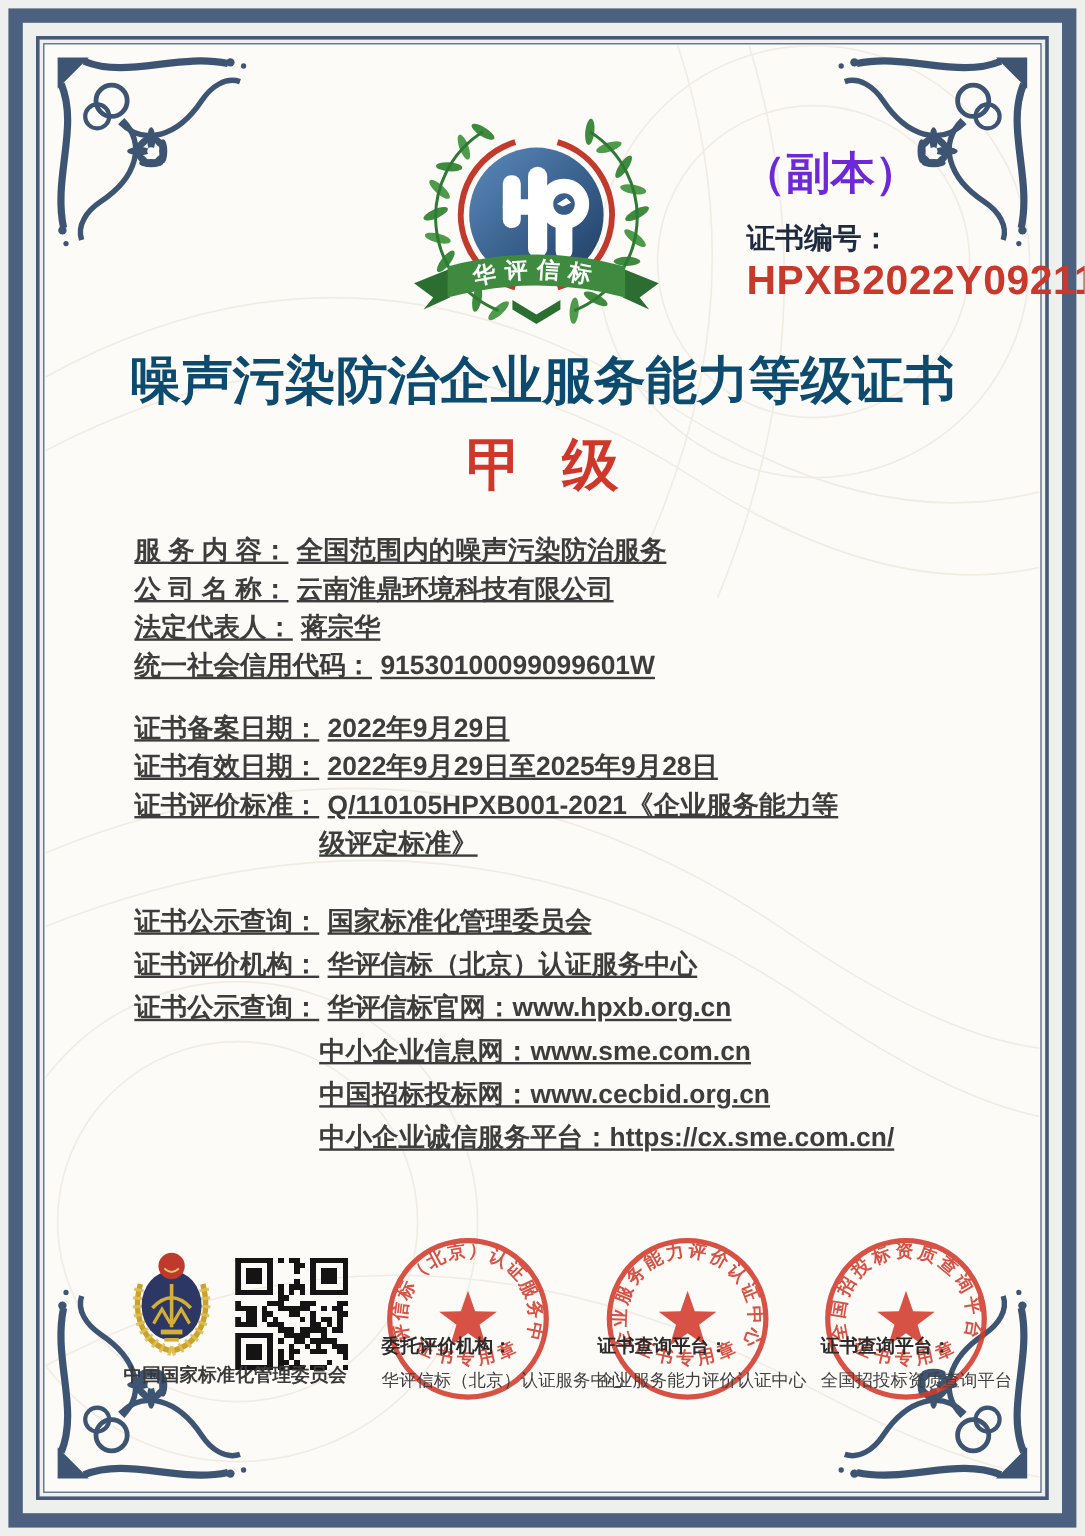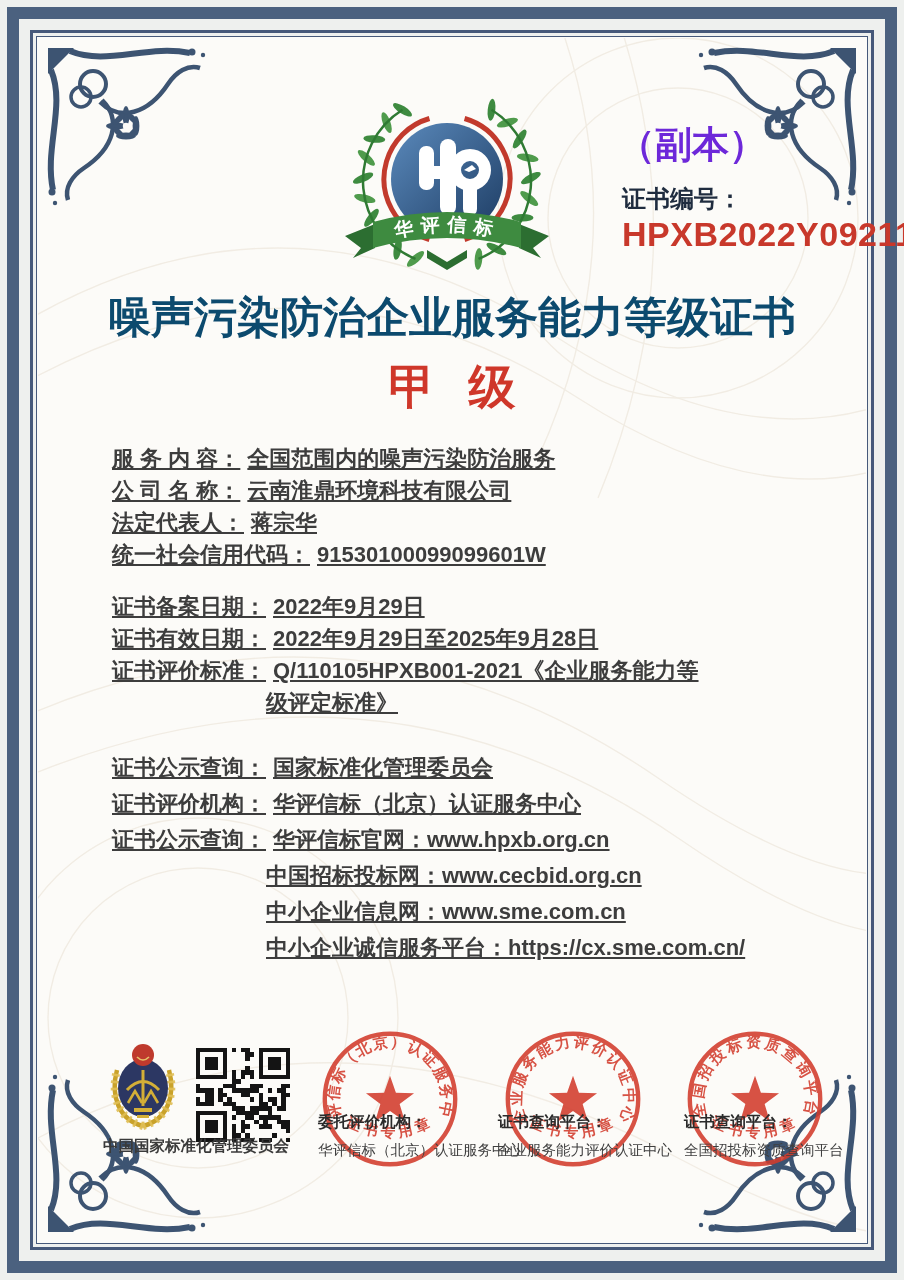--- a/index.html
+++ b/index.html
@@ -185,22 +185,22 @@
     <div><span class="lbl">证书备案日期：</span><span class="val">2022年9月29日</span></div>
     <div><span class="lbl">证书有效日期：</span><span class="val">2022年9月29日至2025年9月28日</span></div>
     <div><span class="lbl">证书评价标准：</span><span class="val">Q/110105HPXB001-2021《企业服务能力等</span></div>
     <div class="indent"><span class="val" style="margin-left:0">级评定标准》</span></div>
   </div>
 
   <div class="blk b3">
     <div><span class="lbl">证书公示查询：</span><span class="val">国家标准化管理委员会</span></div>
     <div><span class="lbl">证书评价机构：</span><span class="val">华评信标（北京）认证服务中心</span></div>
     <div><span class="lbl">证书公示查询：</span><span class="val">华评信标官网：www.hpxb.org.cn</span></div>
+    <div class="indent"><span class="val" style="margin-left:0">中小企业信息网：www.sme.com.cn</span></div>
     <div class="indent"><span class="val" style="margin-left:0">中国招标投标网：www.cecbid.org.cn</span></div>
-    <div class="indent"><span class="val" style="margin-left:0">中小企业信息网：www.sme.com.cn</span></div>
     <div class="indent"><span class="val" style="margin-left:0">中小企业诚信服务平台：https://cx.sme.com.cn/</span></div>
   </div>
 
   <svg class="f-emblem" viewBox="0 0 74 90">
     <path d="M37,86 C13,80 4,56 11,30" fill="none" stroke="#c9a22a" stroke-width="4.5"></path>
     <path d="M37,86 C61,80 70,56 63,30" fill="none" stroke="#c9a22a" stroke-width="4.5"></path>
     <path d="M37,86 C13,80 4,56 11,30" fill="none" stroke="#e0bf56" stroke-width="8" stroke-dasharray="2.5 4.5" opacity=".9"></path>
     <path d="M37,86 C61,80 70,56 63,30" fill="none" stroke="#e0bf56" stroke-width="8" stroke-dasharray="2.5 4.5" opacity=".9"></path>
     <ellipse cx="37" cy="48" rx="25" ry="29" fill="#2c3763"></ellipse>
     <circle cx="37" cy="15" r="11" fill="#bf3a2d"></circle>

